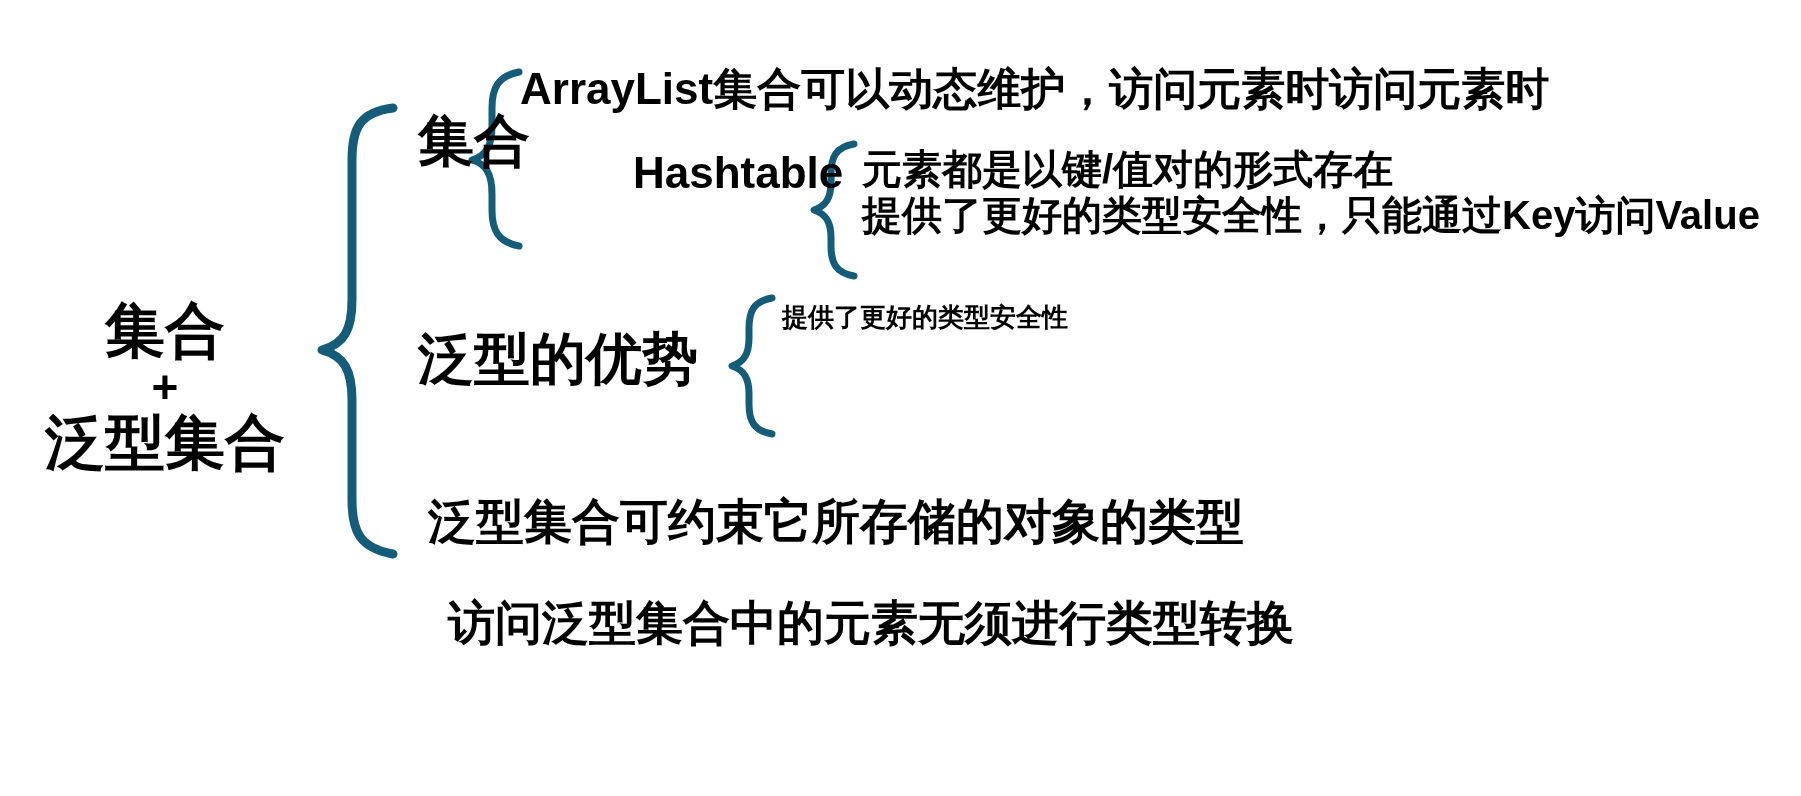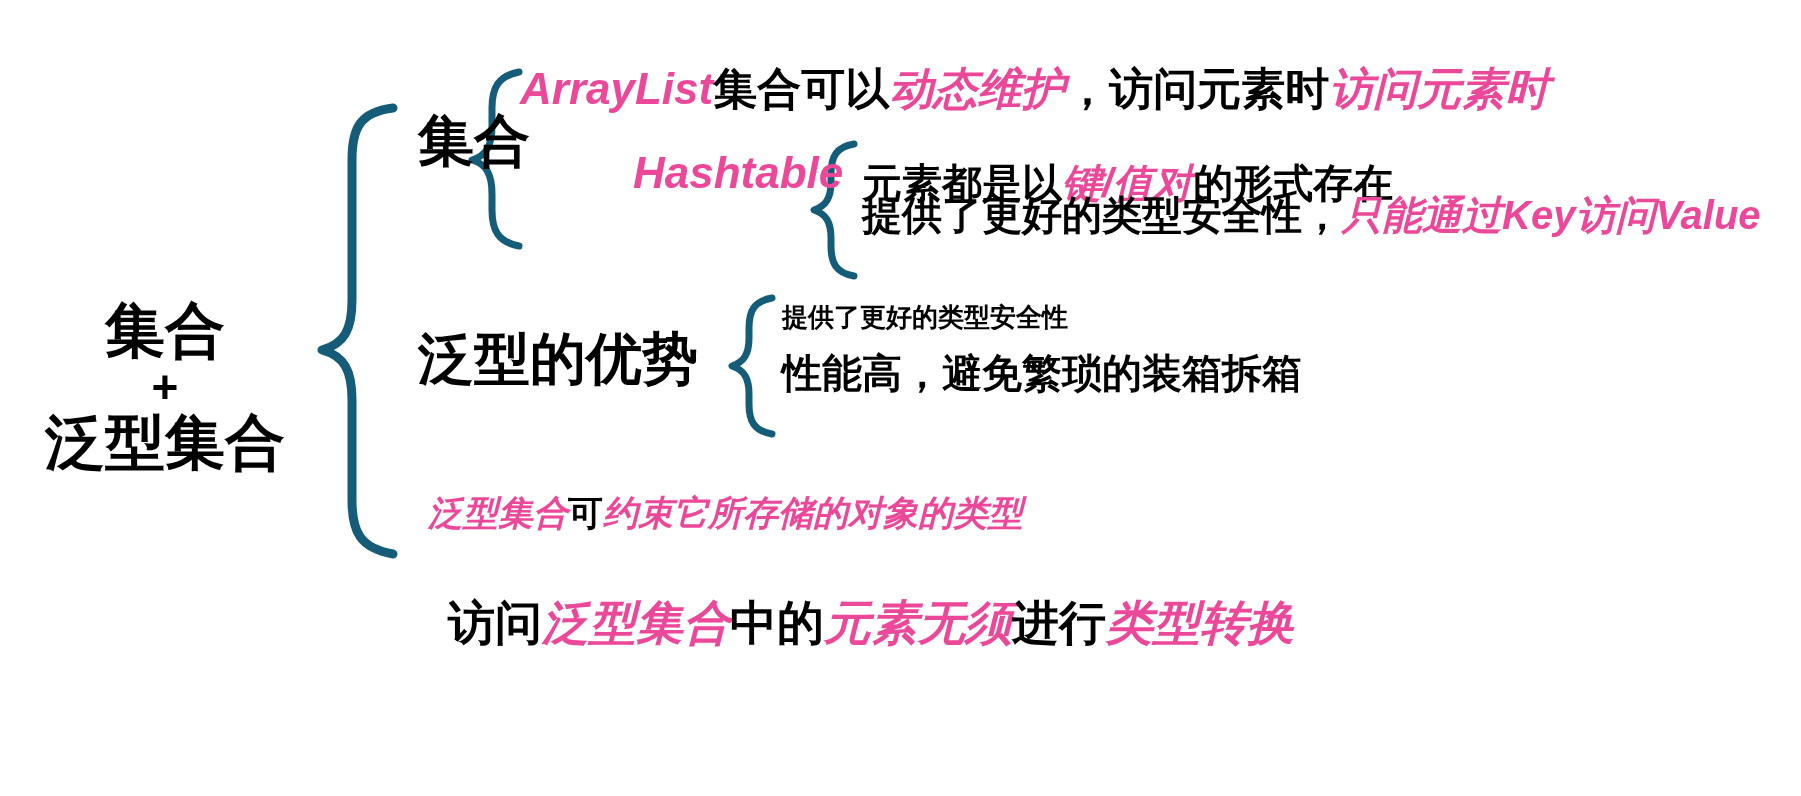--- a/index.html
+++ b/index.html
@@ -6,44 +6,44 @@
   body{
     width:1801px;height:796px;
     background:#ffffff;
     font-family:"Liberation Sans","DejaVu Sans",sans-serif;
     overflow:hidden;
     position:relative;
   }
   #canvas{position:absolute;left:0;top:0;width:1801px;height:796px;}
   .abs{position:absolute;}
   .blk{color:#000000;}
-  .red{color:#ec4899;font-style:italic;}
+  .red{color:#000000;}
   .ttl{font-weight:bold;letter-spacing:0px;white-space:nowrap;}
 
   
   #root-node{
     left:0px;top:296px;width:330px;
     text-align:center;
     font-size:60px;font-weight:bold;line-height:1.16;
     color:#000;
   }
   #root-node .plus{font-size:46px;line-height:1.0;display:block;margin:-2px 0 -2px 0;}
 
   
   #label-collection{left:418px;top:104px;font-size:56px;}
   #label-generic-adv{left:418px;top:322px;font-size:56px;}
 
   
   #txt-arraylist{left:520px;top:60px;font-size:44px;}
   #txt-hashtable{left:633px;top:148px;font-size:44px;}
-  #txt-hash-l1{left:862px;top:156px;font-size:40px;}
+  #txt-hash-l1{left:862px;top:142px;font-size:40px;}
   #txt-hash-l2{left:862px;top:188px;font-size:40px;}
   #txt-adv-l1{left:782px;top:300px;font-size:26px;}
   #txt-adv-l2{left:782px;top:346px;font-size:40px;}
-  #txt-branch3{left:428px;top:490px;font-size:35px;}
+  #txt-branch3{left:428px;top:490px;font-size:48px;}
   #txt-bottom{left:448px;top:592px;font-size:47px;}
 
   svg{position:absolute;left:0;top:0;pointer-events:none;}
   .brace{fill:none;stroke:#155c78;stroke-linecap:round;stroke-linejoin:round;}
 </style>
 </head>
 <body>
 
 <div id="canvas">
 
@@ -103,21 +103,20 @@
   </div>
 
   <div class="abs ttl" id="txt-hash-l2">
     <span class="blk">提供了更好的类型安全性，</span><span class="red">只能通过Key访问Value</span>
   </div>
 
   <div class="abs ttl blk" id="label-generic-adv">泛型的优势</div>
 
   <div class="abs ttl blk" id="txt-adv-l1">提供了更好的类型安全性</div>
 
-  <div class="abs ttl blk" id="txt-adv-l2">性能高，避免繁琐的装箱拆箱</div>
 
   <div class="abs ttl" id="txt-branch3">
     <span class="red">泛型集合</span><span class="blk">可</span><span class="red">约束它所存储的对象的类型</span>
   </div>
 
   <div class="abs ttl" id="txt-bottom">
     <span class="blk">访问</span><span class="red">泛型集合</span><span class="blk">中的</span><span class="red">元素无须</span><span class="blk">进行</span><span class="red">类型转换</span>
   </div>
 
 </div>

